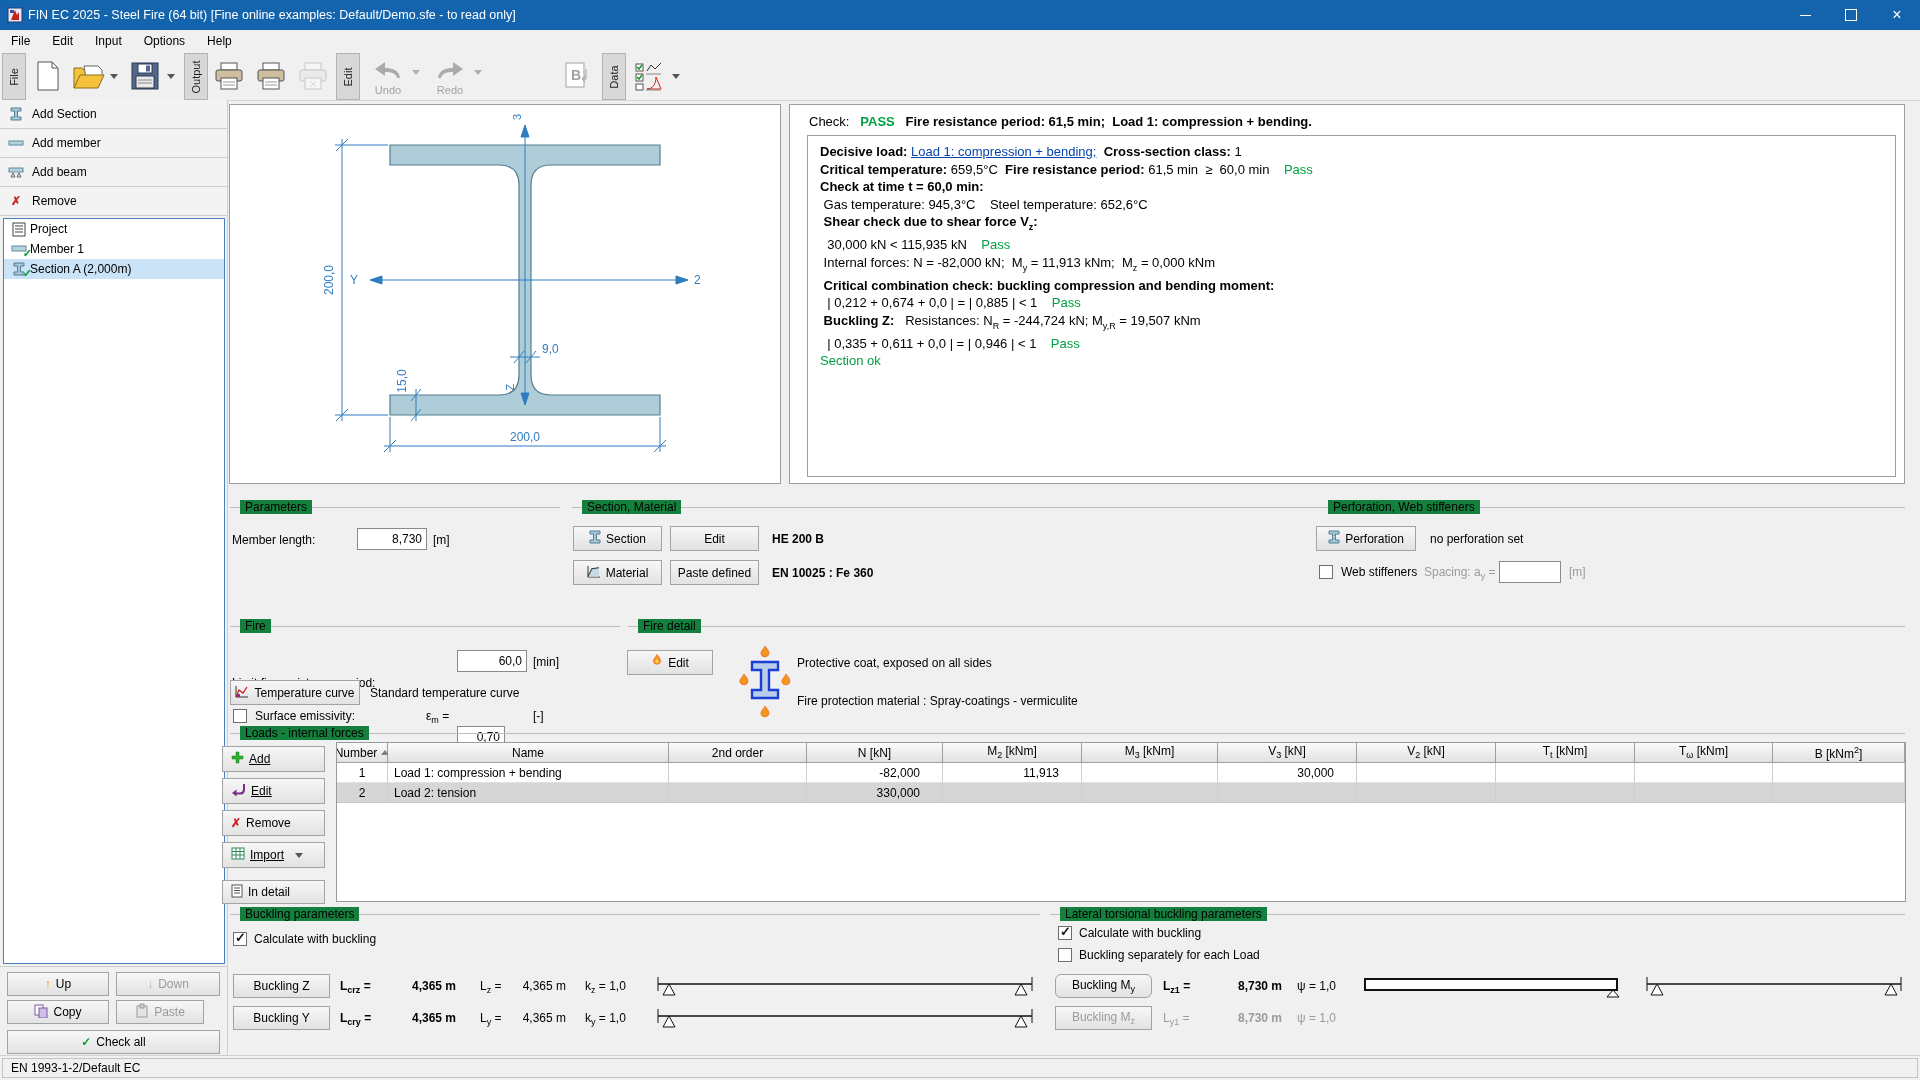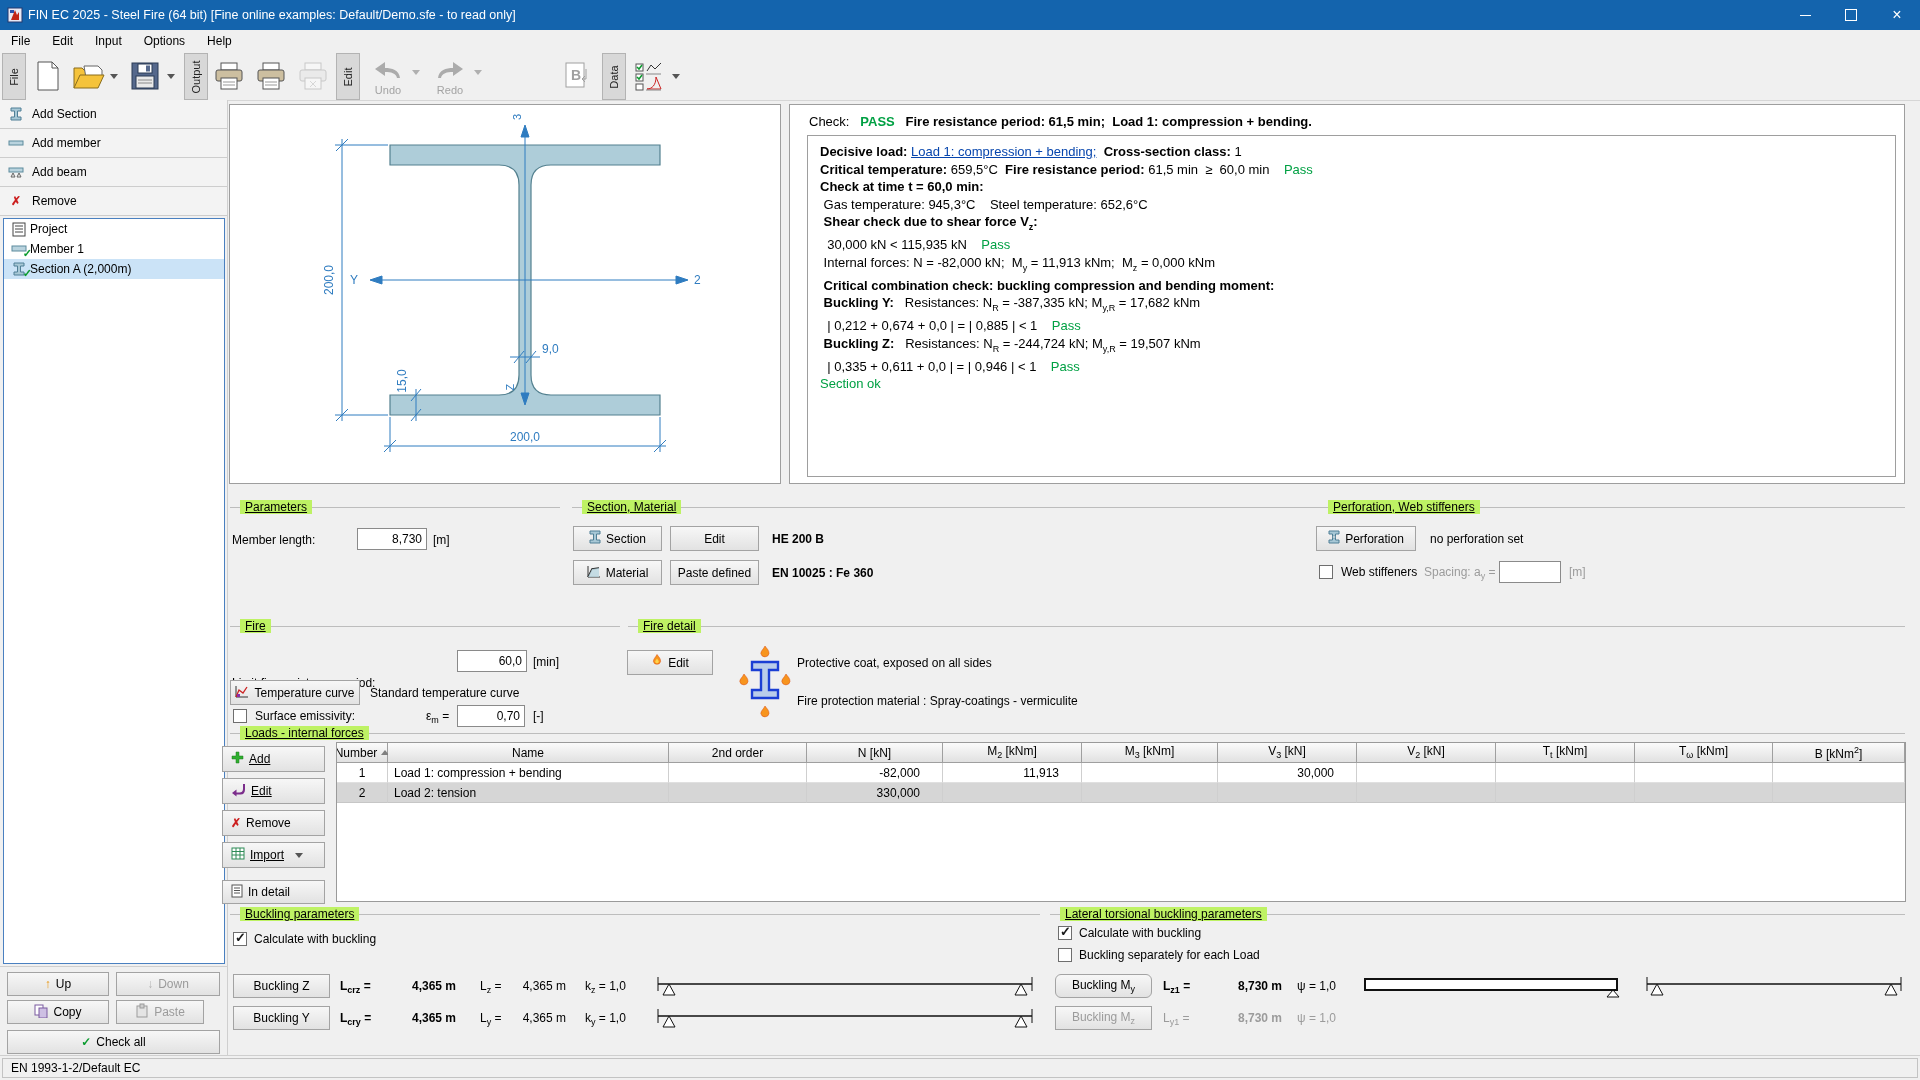--- a/index.html
+++ b/index.html
@@ -33,21 +33,21 @@
   .tree{position:absolute;left:3px;top:118px;width:220px;height:744px;background:#fff;border:1px solid #4a80c0;}
   .tree-item{height:20px;display:flex;align-items:center;padding-left:4px;position:relative;}
   .tree-item.selected{background:#cbe3f7;}
   .tree-item .ic{width:22px;display:flex;justify-content:center;position:relative;}
   .chk-over{position:absolute;right:-2px;bottom:-4px;color:#0b9b2f;font-weight:700;font-size:11px;}
   .btn{background:linear-gradient(#f7f7f7,#e2e2e2);border:1px solid #a3a3a3;display:flex;align-items:center;justify-content:center;
        box-sizing:border-box;gap:5px;}
   .btn.dis{color:#9b9b9b;}
   
   .group{position:absolute;border-top:1px solid #bdbdbd;}
-  .group .legend{position:absolute;top:-8px;left:10px;background:#bef264;padding:0 5px;white-space:nowrap;text-decoration:underline;}
+  .group .legend{position:absolute;top:-8px;left:10px;background:#15803d;padding:0 5px;white-space:nowrap;}
   .lbl{position:absolute;white-space:pre;}
   .bold{font-weight:700;}
   .gray{color:#9b9b9b;}
   .input{position:absolute;background:#fff;border:1px solid #8a8a8a;text-align:right;padding:0 4px;
          font:12px "Liberation Sans",sans-serif;box-sizing:border-box;}
   .cb{position:absolute;width:14px;height:14px;background:#fff;border:1px solid #6e6e6e;box-sizing:border-box;}
   .cb.checked::after{content:"✓";position:absolute;left:1px;top:-3px;font-size:13px;font-weight:700;color:#1a1a1a;}
   
   .panel{position:absolute;background:#fff;border:1px solid #9e9e9e;box-sizing:border-box;}
   .res-box{position:absolute;left:17px;top:30px;right:8px;bottom:6px;border:1px solid #9e9e9e;
@@ -349,21 +349,20 @@
     <div class="abs pre" style="left:19px;top:9px;font-size:13px;"><span>Check:   </span><span style="font-weight: 700; color: rgb(0, 160, 67);">PASS</span><span style="font-weight: 700;">   Fire resistance period: 61,5 min;  Load 1: compression + bending.</span></div>
     <div class="res-box" id="result-lines">
         <div class="res-line"><span style="font-weight: 700;">Decisive load: </span><span style="color: rgb(6, 69, 173); text-decoration: underline;">Load 1: compression + bending</span><span style="color: rgb(6, 69, 173); text-decoration: underline;">;</span><span>  </span><span style="font-weight: 700;">Cross-section class: </span><span>1</span></div>
         <div class="res-line"><span style="font-weight: 700;">Critical temperature: </span><span>659,5°C  </span><span style="font-weight: 700;">Fire resistance period: </span><span>61,5 min  ≥  60,0 min    </span><span style="color: rgb(0, 160, 67);">Pass</span></div>
         <div class="res-line"><span style="font-weight: 700;">Check at time t = 60,0 min:</span></div>
         <div class="res-line"><span> Gas temperature: 945,3°C    Steel temperature: 652,6°C</span></div>
         <div class="res-line"><span style="font-weight: 700;"> Shear check due to shear force V</span><sub style="font-weight: 700;">z</sub><span style="font-weight: 700;">:</span></div>
         <div class="res-line"><span>  30,000 kN &lt; 115,935 kN    </span><span style="color: rgb(0, 160, 67);">Pass</span></div>
         <div class="res-line"><span> Internal forces: N = -82,000 kN;  M</span><sub>y</sub><span> = 11,913 kNm;  M</span><sub>z</sub><span> = 0,000 kNm</span></div>
         <div class="res-line"><span style="font-weight: 700;"> Critical combination check: buckling compression and bending moment:</span></div>
-        <div class="res-line"><span style="font-weight: 700;"> Buckling Y:</span><span>   Resistances: N</span><sub>R</sub><span> = -387,335 kN; M</span><sub>y,R</sub><span> = 17,682 kNm</span></div>
         <div class="res-line"><span>  | 0,212 + 0,674 + 0,0 | = | 0,885 | &lt; 1    </span><span style="color: rgb(0, 160, 67);">Pass</span></div>
         <div class="res-line"><span style="font-weight: 700;"> Buckling Z:</span><span>   Resistances: N</span><sub>R</sub><span> = -244,724 kN; M</span><sub>y,R</sub><span> = 19,507 kNm</span></div>
         <div class="res-line"><span>  | 0,335 + 0,611 + 0,0 | = | 0,946 | &lt; 1    </span><span style="color: rgb(0, 160, 67);">Pass</span></div>
         <div class="res-line"><span style="color: rgb(0, 160, 67);">Section ok</span></div>
       </div>
   </div>
 
   <div class="group" style="left:230px;top:507px;width:330px;">
     <span class="legend">Parameters</span>
   </div>
@@ -425,21 +424,21 @@
           <path d="M1 1 V12 H13" fill="none" stroke="#333"></path>
           <path d="M1 12 L4 5 L8 8 L12 2" fill="none" stroke="#cc2222" stroke-width="1.3"></path>
           <rect x="2" y="9" width="3" height="3" fill="#8b2fa8"></rect>
         </svg></span>
     <span>Temperature curve</span>
   </div>
   <span class="lbl" style="left:370px;top:686px;">Standard temperature curve</span>
   <span class="cb" style="left:233px;top:709px;"></span>
   <span class="lbl" style="left:255px;top:709px;">Surface emissivity:</span>
   <span class="lbl" style="left:426px;top:709px;"><span>ε</span><sub>m</sub><span> =</span></span>
-  <input class="input" style="left: 457px; top: 705px; width: 68px; height: 22px;" value="0,70">
+  <input class="input" style="left: 457px; top: 726px; width: 48px; height: 22px;" value="0,70">
   <span class="lbl" style="left:533px;top:709px;">[-]</span>
 
   <div class="group" style="left:628px;top:626px;width:1277px;">
     <span class="legend">Fire detail</span>
   </div>
   <div class="btn abs" style="left:627px;top:650px;width:86px;height:25px;">
     <span><svg width="12" height="14">
           <path d="M6 0.5 C7.6 3 9.6 4 9.6 7.4 A3.7 3.7 0 0 1 2.4 7.4 C2.4 4.8 4.4 3.6 6 0.5 Z" fill="#f7941d" stroke="#d9480f" stroke-width=".5"></path>
           <path d="M6 4.5 C6.9 6 7.8 6.4 7.8 8 A1.9 1.9 0 0 1 4.2 8 C4.2 6.7 5.2 6 6 4.5 Z" fill="#ffd34d"></path>
         </svg></span>

